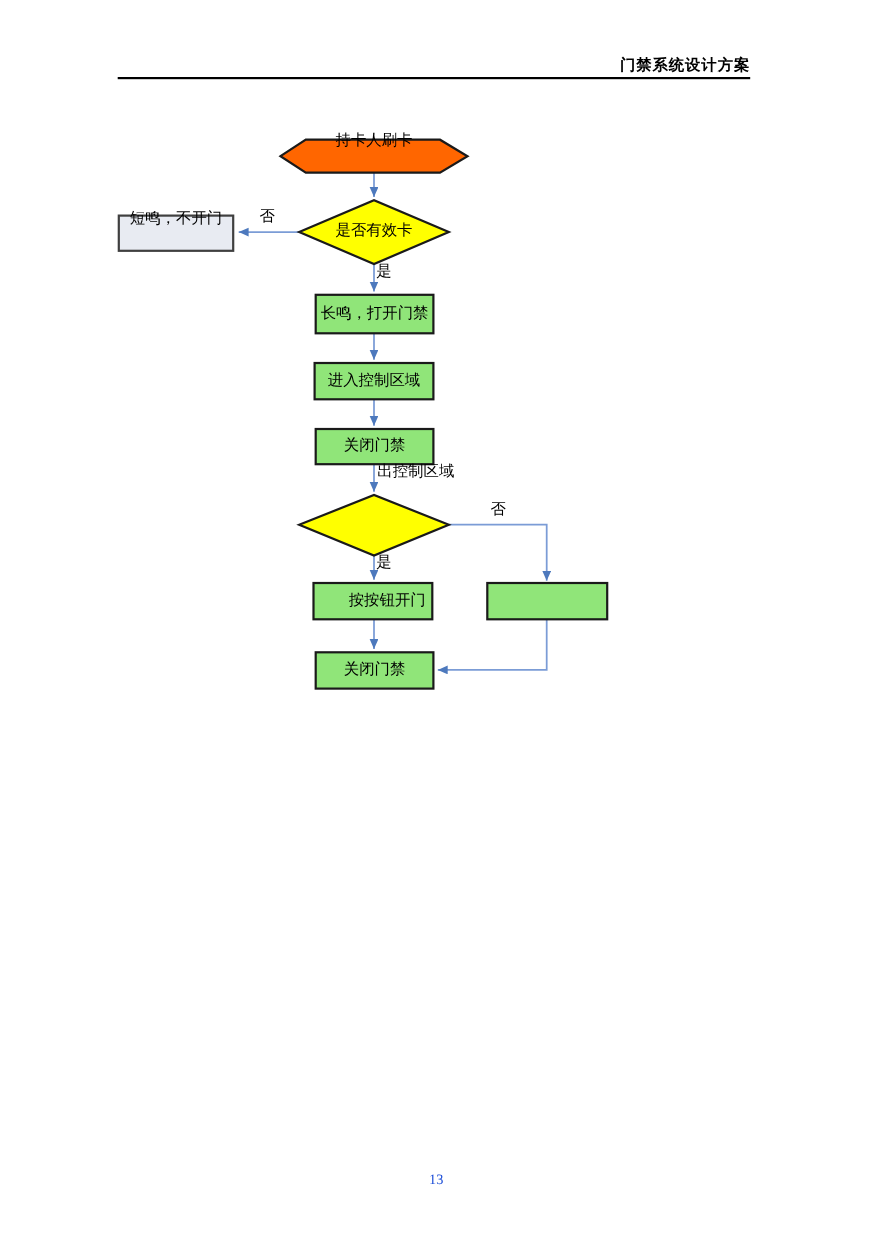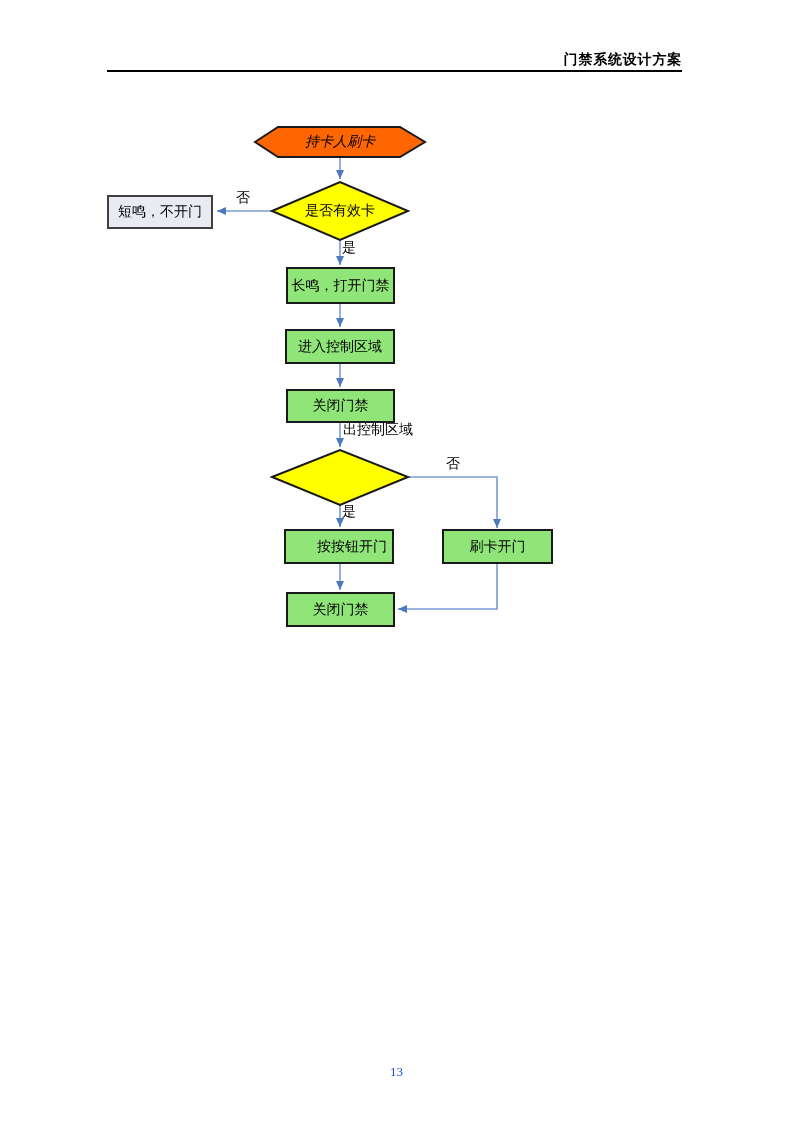--- a/index.html
+++ b/index.html
@@ -75,23 +75,23 @@
     line-height: 1;
   }
   .edge-label {
     position: absolute;
     font-size: 14px;
     color: #000000;
     white-space: nowrap;
     line-height: 1;
   }
   
-  .lbl-start   { left: 255px; top: 127px; width: 170px; height: 30px; font-style: italic; }
+  .lbl-start   { left: 255px; top: 114px; width: 170px; height: 30px; }
   .lbl-valid   { left: 272px; top: 182px; width: 136px; height: 58px; }
-  .lbl-short   { left: 108px; top: 196px; width: 104px; height: 32px; text-align: center; }
+  .lbl-short   { left: 108px; top: 184px; width: 104px; height: 32px; text-align: center; }
   .lbl-long    { left: 287px; top: 268px; width: 107px; height: 35px; }
   .lbl-enter   { left: 286px; top: 330px; width: 108px; height: 33px; }
   .lbl-close1  { left: 287px; top: 390px; width: 107px; height: 32px; }
   .lbl-oneway  { left: 272px; top: 450px; width: 136px; height: 55px; }
   .lbl-press   { left: 298px; top: 530px; width: 108px; height: 33px; }
   .lbl-swipe   { left: 443px; top: 530px; width: 109px; height: 33px; }
   .lbl-close2  { left: 287px; top: 593px; width: 107px; height: 33px; }
   
   .elbl-no1   { left: 236px; top: 191px; }
   .elbl-yes1  { left: 342px; top: 241px; }
@@ -137,21 +137,20 @@
     <rect class="shape" x="287" y="593" width="107" height="33" fill="#90E579"></rect>
   </svg>
 
   <div class="node-label lbl-start">持卡人刷卡</div>
   <div class="node-label lbl-valid">是否有效卡</div>
   <div class="node-label lbl-short">短鸣，不开门</div>
   <div class="node-label lbl-long">长鸣，打开门禁</div>
   <div class="node-label lbl-enter">进入控制区域</div>
   <div class="node-label lbl-close1">关闭门禁</div>
   <div class="node-label lbl-press">按按钮开门</div>
-  <div class="node-label lbl-swipe">刷卡开门</div>
   <div class="node-label lbl-close2">关闭门禁</div>
 
   <div class="edge-label elbl-no1">否</div>
   <div class="edge-label elbl-yes1">是</div>
   <div class="edge-label elbl-exit">出控制区域</div>
   <div class="edge-label elbl-no2">否</div>
   <div class="edge-label elbl-yes2">是</div>
 
   <div class="footer-pagenum">13</div>
 

